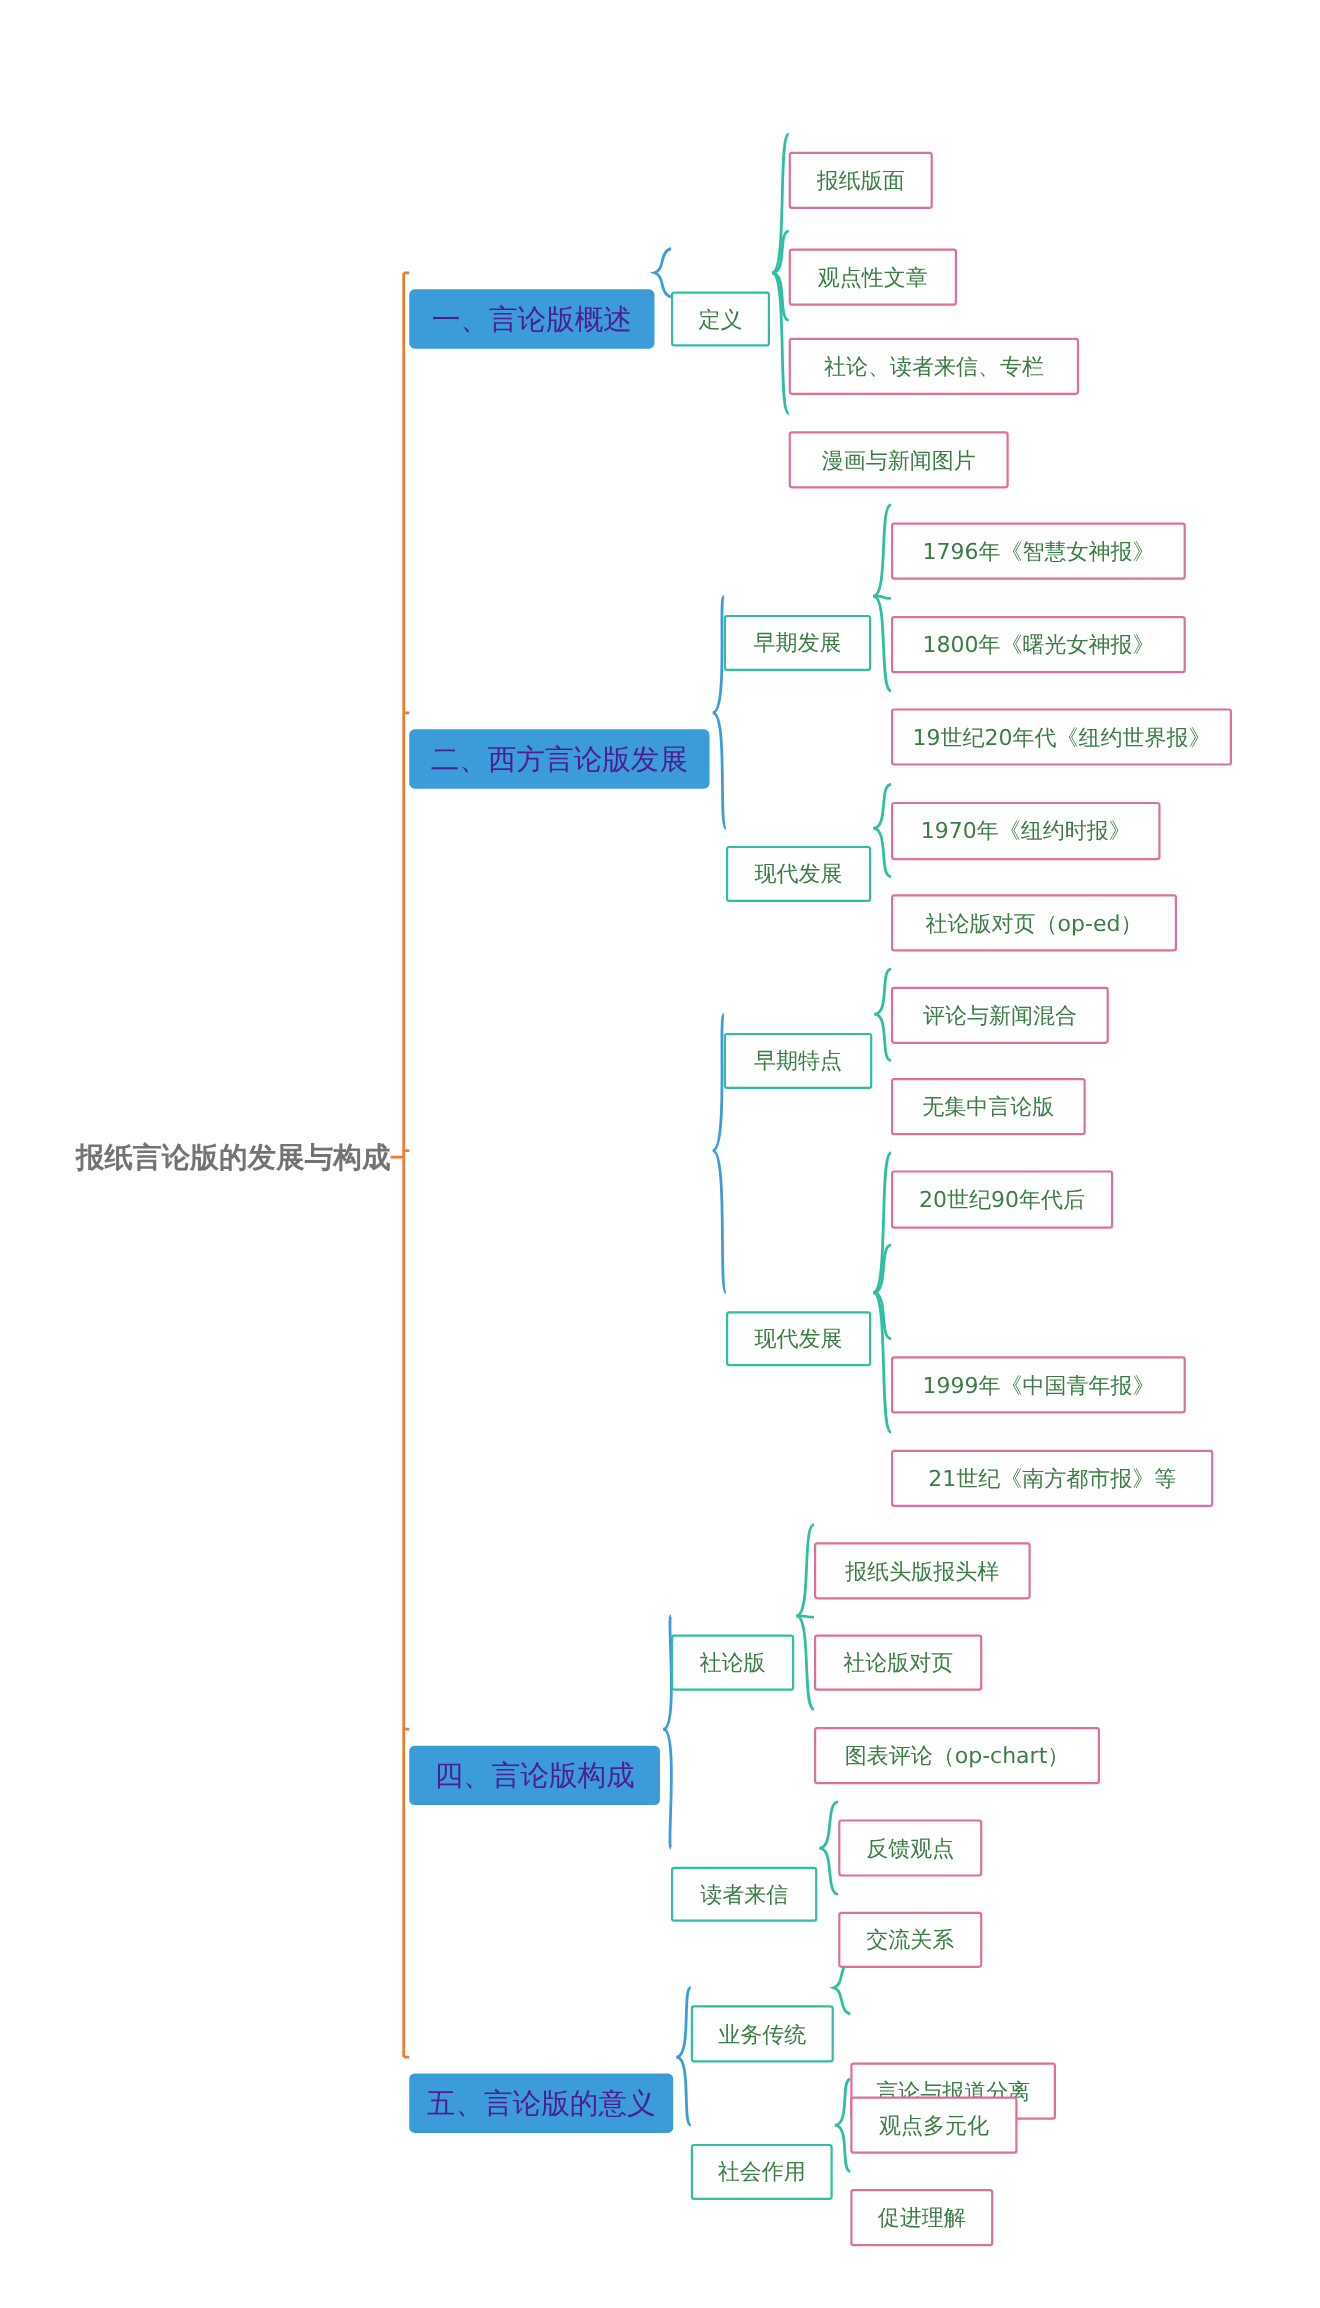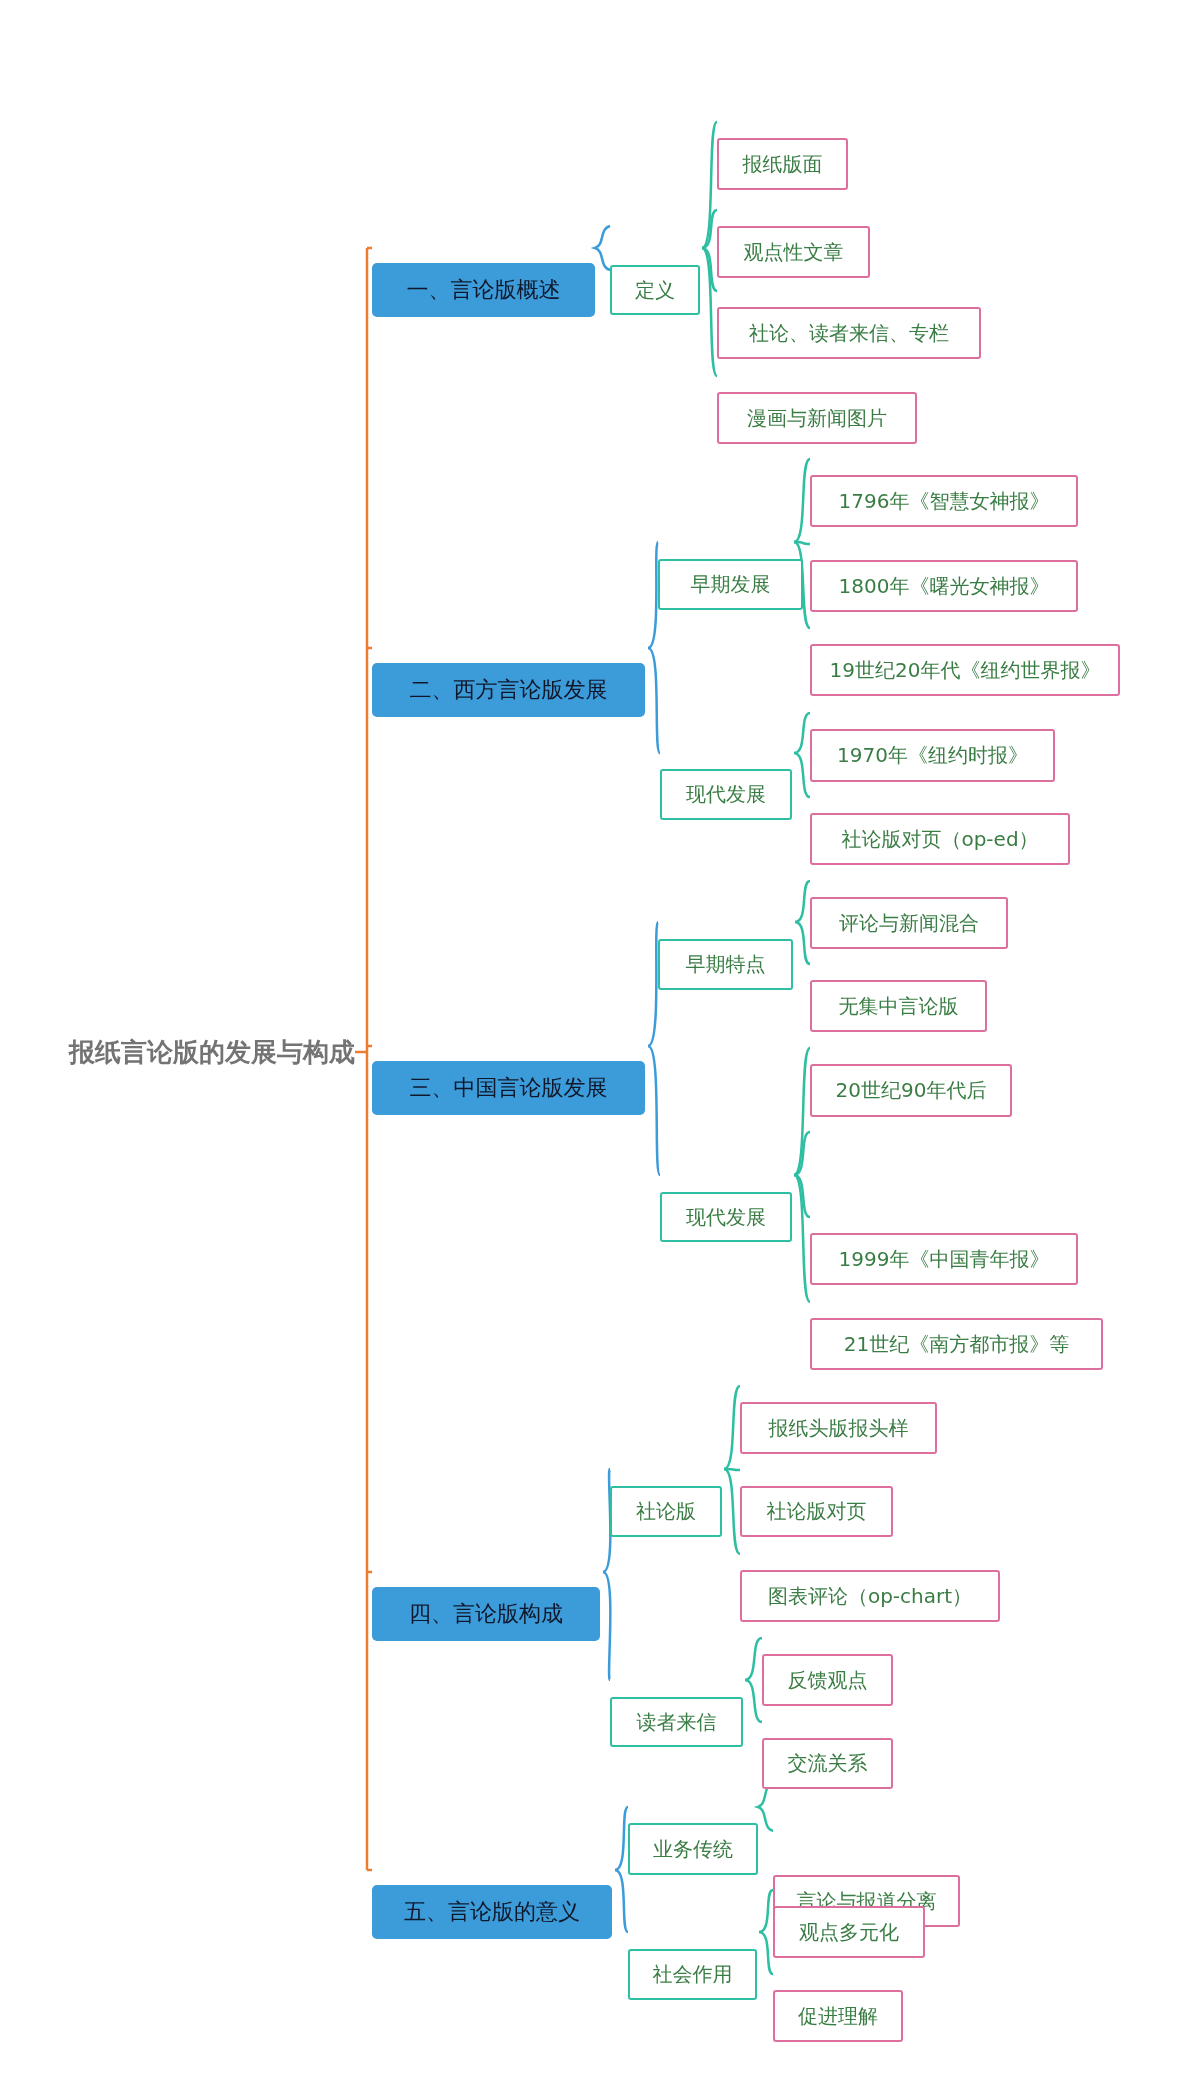--- a/index.html
+++ b/index.html
@@ -21,22 +21,22 @@
     margin-top:42px;
   }
   .mm-root{
     position:absolute;
     display:flex;align-items:center;justify-content:flex-end;
     font-size:26px;font-weight:bold;color:#737373;
     white-space:nowrap;
   }
   .mm-branch{
     background:#3c9bd9;
-    color:#0f172a;
-    font-size:22px;
+    color:#4c1d95;
+    font-size:26px;
     border:none;
     border-radius:5px;
   }
   .mm-sub{
     border:2.5px solid #2ebea2;
     color:#3a7d44;
     font-size:20px;
     border-radius:3px;
     text-align:center;
   }
@@ -100,29 +100,28 @@
   <div class="mm-root" style="left:36px;top:1032px;width:319px;height:40px">报纸言论版的发展与构成</div>
 
   <div class="mm-node mm-branch" style="left:372px;top:221px;width:223px;height:54px">一、言论版概述</div>
   <div class="mm-node mm-sub" style="left:610px;top:223px;width:90px;height:50px">定义</div>
   <div class="mm-node mm-leaf" style="left:717px;top:96px;width:131px;height:52px">报纸版面</div>
   <div class="mm-node mm-leaf" style="left:717px;top:184px;width:153px;height:52px">观点性文章</div>
   <div class="mm-node mm-leaf" style="left:717px;top:265px;width:264px;height:52px">社论、读者来信、专栏</div>
   <div class="mm-node mm-leaf" style="left:717px;top:350px;width:200px;height:52px">漫画与新闻图片</div>
 
   <div class="mm-node mm-branch" style="left:372px;top:621px;width:273px;height:54px">二、西方言论版发展</div>
-  <div class="mm-node mm-sub" style="left:658px;top:517px;width:145px;height:51px">早期发展</div>
+  <div class="mm-node mm-sub" style="left:658px;top:517px;width:134px;height:51px">早期发展</div>
   <div class="mm-node mm-leaf" style="left:810px;top:433px;width:268px;height:52px">1796年《智慧女神报》</div>
   <div class="mm-node mm-leaf" style="left:810px;top:518px;width:268px;height:52px">1800年《曙光女神报》</div>
   <div class="mm-node mm-leaf" style="left:810px;top:602px;width:310px;height:52px">19世纪20年代《纽约世界报》</div>
   <div class="mm-node mm-sub" style="left:660px;top:727px;width:132px;height:51px">现代发展</div>
   <div class="mm-node mm-leaf" style="left:810px;top:687px;width:245px;height:53px">1970年《纽约时报》</div>
   <div class="mm-node mm-leaf" style="left:810px;top:771px;width:260px;height:52px">社论版对页（op-ed）</div>
 
-  <div class="mm-node mm-branch" style="left:372px;top:1019px;width:273px;height:54px">三、中国言论版发展</div>
   <div class="mm-node mm-sub" style="left:658px;top:897px;width:135px;height:51px">早期特点</div>
   <div class="mm-node mm-leaf" style="left:810px;top:855px;width:198px;height:52px">评论与新闻混合</div>
   <div class="mm-node mm-leaf" style="left:810px;top:938px;width:177px;height:52px">无集中言论版</div>
   <div class="mm-node mm-sub" style="left:660px;top:1150px;width:132px;height:50px">现代发展</div>
   <div class="mm-node mm-leaf" style="left:810px;top:1022px;width:202px;height:53px">20世纪90年代后</div>
   <div class="mm-node mm-leaf" style="left:810px;top:1191px;width:268px;height:52px">1999年《中国青年报》</div>
   <div class="mm-node mm-leaf" style="left:810px;top:1276px;width:293px;height:52px">21世纪《南方都市报》等</div>
 
   <div class="mm-node mm-branch" style="left:372px;top:1545px;width:228px;height:54px">四、言论版构成</div>
   <div class="mm-node mm-sub" style="left:610px;top:1444px;width:112px;height:51px">社论版</div>

